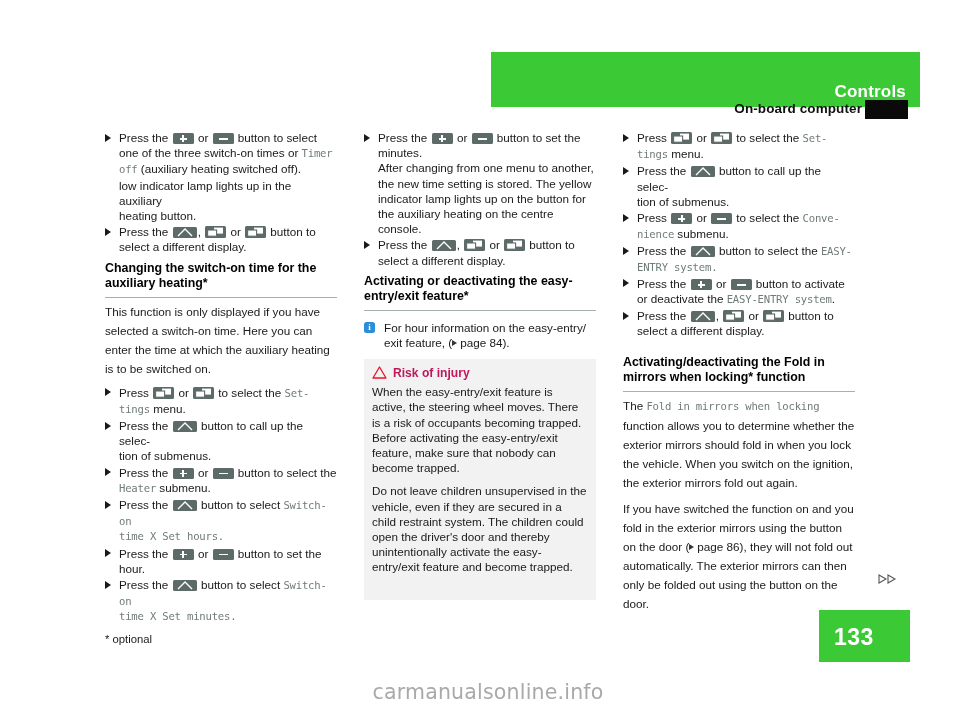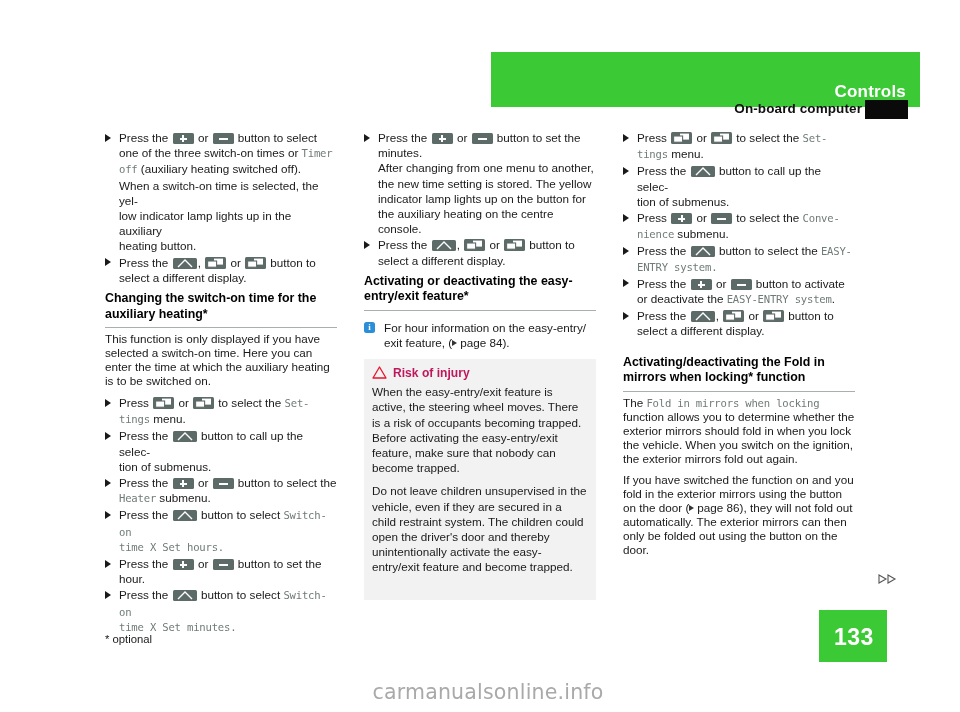--- a/index.html
+++ b/index.html
@@ -71,21 +71,21 @@
     top: 0;
     width: 232px;
   }
   .col-1 { left: 0px; }
   .col-2 { left: 259px; }
   .col-3 { left: 518px; }
 
   
   .para {
     font-size: 11.7px;
-    line-height: 14px;
+    line-height: 19px;
     margin: 0 0 7px 0;
     color: #1a1a1a;
     text-align: left;
   }
   .step {
     position: relative;
     font-size: 11.7px;
     line-height: 15.2px;
     margin: 0 0 1px 0;
     padding-left: 14px;
@@ -261,21 +261,21 @@
     top: 571px;
     width: 20px;
     height: 12px;
   }
 
   
   .pagebox {
     position: absolute;
     left: 819px;
     top: 610px;
-    width: 68px;
+    width: 91px;
     height: 52px;
     background: #3cc936;
   }
   .pagebox .num {
     position: absolute;
     left: 15px;
     top: 14px;
     color: #ffffff;
     font-size: 23px;
     font-weight: bold;
@@ -319,21 +319,20 @@
       <span class="btn minus"></span>
       <span>button to select</span>
       <span class="cont">
         <span>one of the three switch-on times or</span>
         <span class="disp">Timer</span>
       </span>
       <span class="cont">
         <span class="disp">off</span>
         <span>(auxiliary heating switched off).</span>
       </span>
-      <span class="cont">When a switch-on time is selected, the yel-</span>
       <span class="cont">low indicator lamp lights up in the auxiliary</span>
       <span class="cont">heating button.</span>
     </div>
 
     <div class="step">
       <span class="tri"></span>
       <span>Press the</span>
       <span class="btn up">
         <svg width="16" height="9" viewBox="0 0 16 9">
             <polyline points="1,8 8,1 15,8" fill="none" stroke="#ffffff" stroke-width="1.4"></polyline>

